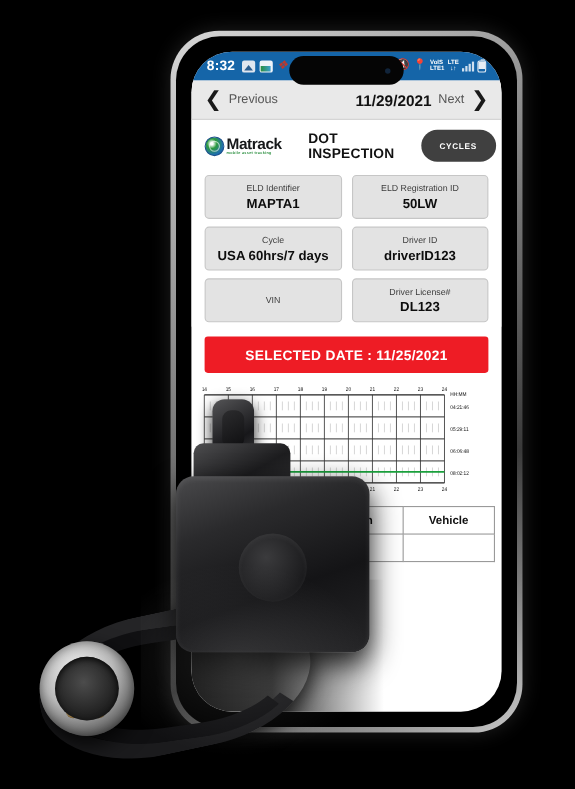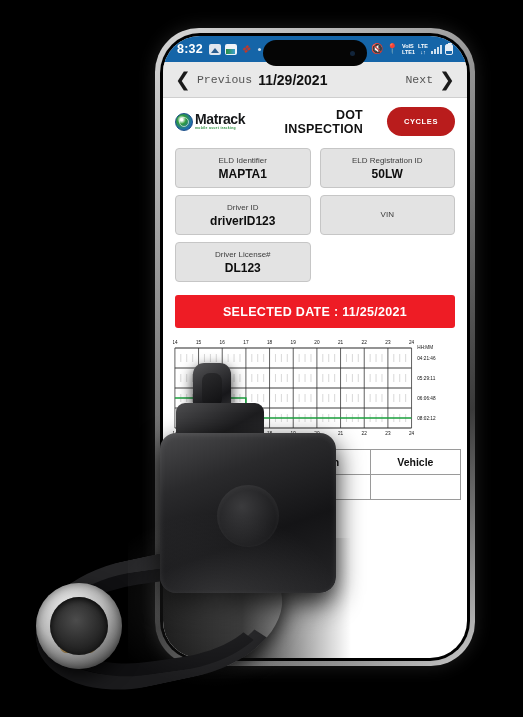--- a/index.html
+++ b/index.html
@@ -5,21 +5,21 @@
   * { margin:0; padding:0; box-sizing:border-box; }
   html,body { width:523px; height:717px; background:#000; overflow:hidden;
               font-family:"Liberation Sans", sans-serif; }
   #stage { position:relative; width:523px; height:717px; background:#000; }
 
   
   #phone { position:absolute; left:155px; top:28px; width:320px; height:638px;
            border-radius:44px; background:linear-gradient(145deg,#d8d8d8,#8a8a8a 35%,#3a3a3a 70%,#c9c9c9);
            padding:5px; box-shadow:0 0 18px rgba(255,255,255,.12); }
   #phone-inner { position:relative; width:100%; height:100%; border-radius:40px;
-                 background:#000; padding:3px; overflow:hidden; }
+                 background:#000; padding:14px; overflow:hidden; }
   #screen { position:relative; width:100%; height:100%; border-radius:37px;
             overflow:hidden; background:#fff; }
 
   
   .statusbar { position:relative; height:26px; background:#1565a8; display:flex;
                align-items:center; padding:0 14px; color:#fff; font-size:11px; }
   .sb-time { font-weight:700; font-size:12.5px; letter-spacing:.2px; }
   .sb-left-icons { display:flex; align-items:center; gap:4px; margin-left:6px; }
   .sb-ic { width:12px; height:11px; border-radius:2px; display:inline-block; }
   .ic-photo { background:#dfe6ef; position:relative; }
@@ -58,35 +58,35 @@
   .clock-ic { width:25px; height:25px; border:2px solid #fff; border-radius:50%; position:relative; }
   .clock-ic:before,.clock-ic:after { content:""; position:absolute; background:#fff; border-radius:1px;
                                      left:50%; top:50%; transform-origin:0 0; }
   .clock-ic:before { width:7px; height:1.6px; transform:rotate(-55deg); }
   .clock-ic:after  { width:6px; height:1.6px; transform:rotate(35deg); }
 
   
   .datenav { height:36px; background:#e9e9e9; display:flex; align-items:center;
              padding:0 12px; border-bottom:1px solid #cfcfcf; }
   .chev { font-size:19px; color:#1a1a1a; font-weight:300; line-height:1; }
-  .nav-lbl { font-size:11.5px; color:#555; margin:0 6px;font-family:Liberation Mono, monospace; }
-  .date-cur { flex:1; text-align:left; font-size:14px; font-weight:700; color:#111; }
+  .nav-lbl { font-size:11.5px; color:#555; margin:0 6px; }
+  .date-cur { flex:1; text-align:right; font-size:14px; font-weight:700; color:#111; }
 
   
   .brandrow { display:flex; align-items:center; padding:9px 12px 6px; gap:24px; background:#fff; }
   .logo { display:flex; align-items:center; gap:2px; }
   .globe { width:18px; height:18px; border-radius:50%;
            background:radial-gradient(circle at 35% 35%,#fff 8%,#2d9a3e 30%,#1f6fb0 70%,#14457a);
            border:1.5px solid #1b4f8a; position:relative; }
   .globe:after { content:""; position:absolute; inset:3px; border-radius:50%; border:1px solid rgba(255,255,255,.6); }
   .logo-txt { display:flex; flex-direction:column; line-height:1; }
   .logo-name { font-size:14px; font-weight:800; color:#16181a; letter-spacing:-.4px; }
   .logo-tag { font-size:3.4px; font-weight:700; color:#2a8f3f; letter-spacing:.3px; margin-top:1px; }
-  .dot-title { flex:1; text-align:right; font-size:12.5px; font-weight:800; color:#111; letter-spacing:.2px; }
-  .cycles-btn { background:#b91c1c; color:#fff; font-size:7.5px; font-weight:700; letter-spacing:.6px;
+  .dot-title { flex:1; text-align:left; font-size:12.5px; font-weight:800; color:#111; letter-spacing:.2px; }
+  .cycles-btn { background:#404040; color:#fff; font-size:7.5px; font-weight:700; letter-spacing:.6px;
                 padding:10px 17px; border-radius:18px; border:none; cursor:pointer; }
 
   
   .infogrid { display:grid; grid-template-columns:1fr 1fr; gap:7px 9px; padding:6px 12px 4px; background:#fff; }
   .card { background:#e3e3e3; border:1px solid #c6c6c6; border-radius:4px;
           height:40px; display:flex; flex-direction:column; align-items:center; justify-content:center; }
   .card-lbl { font-size:8px; color:#3c3c3c; }
   .card-val { font-size:12px; font-weight:700; color:#0d0d0d; margin-top:2px; }
 
   
@@ -204,20 +204,24 @@
         </div>
 
         <div class="infogrid">
           <div class="card">
             <span class="card-lbl">ELD Identifier</span>
             <span class="card-val">MAPTA1</span>
           </div>
           <div class="card">
             <span class="card-lbl">ELD Registration ID</span>
             <span class="card-val">50LW</span>
+          </div>
+          <div class="card">
+            <span class="card-lbl">Cycle</span>
+            <span class="card-val">USA 60hrs/7 days</span>
           </div>
           <div class="card">
             <span class="card-lbl">Driver ID</span>
             <span class="card-val">driverID123</span>
           </div>
           <div class="card">
             <span class="card-lbl">VIN</span>
             <span class="card-val"></span>
           </div>
           <div class="card">

